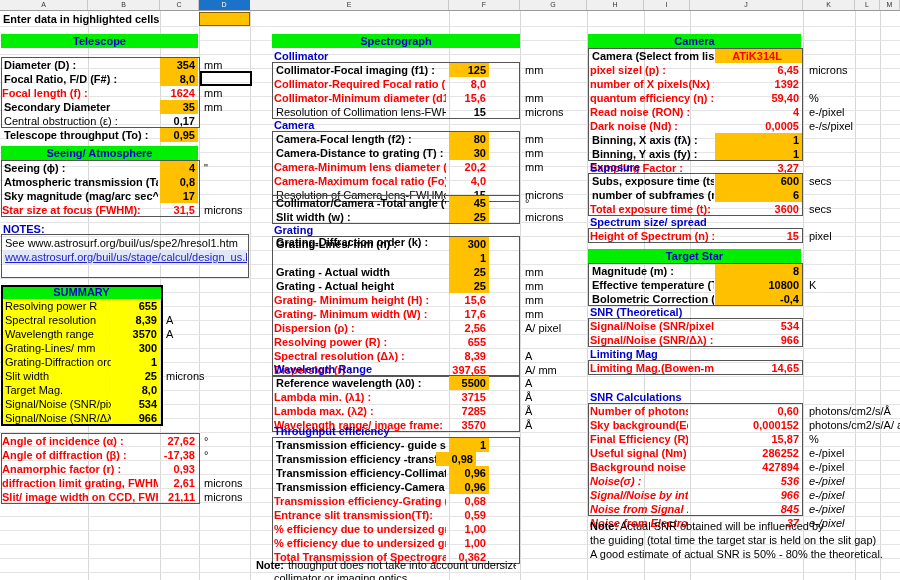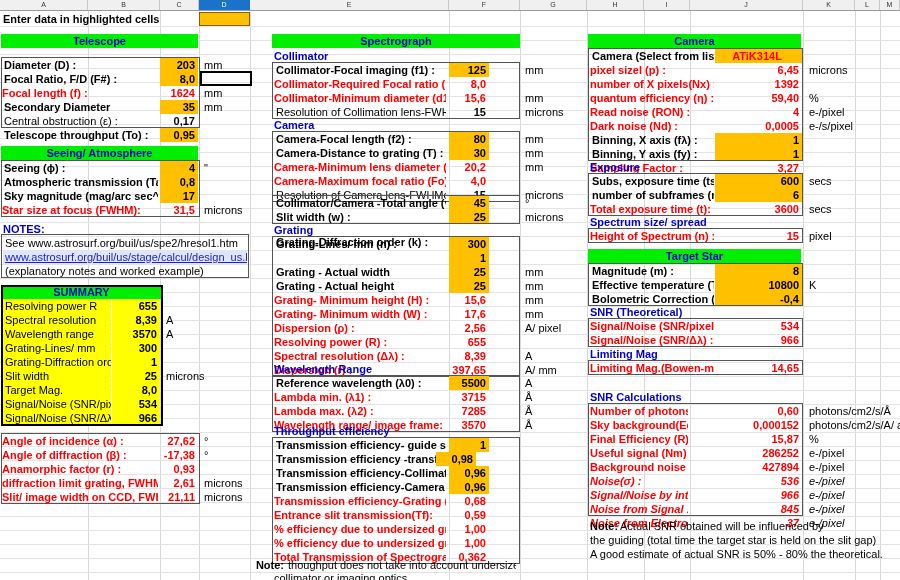--- a/index.html
+++ b/index.html
@@ -132,21 +132,21 @@
       <div class="hline" style="top: 558px;"></div>
       <div class="hline" style="top: 572px;"></div>
     </div>
 
   <div class="c lbl" style="left:1px;top:12px;width:196px;">Enter data in highlighted cells</div>
   <div class="c in" style="left:199px;top:12px;width:51px;border:1px solid #806000;"></div>
 
   <div class="c grn" style="left:1px;top:34px;width:197px;">Telescope</div>
   <div id="telescope-rows">
       <div class="c lbl" style="left: 2px; top: 58px; width: 156px;">Diameter (D) :</div>
-      <div class="c val in" style="left: 160px; top: 58px; width: 38px;">203</div>
+      <div class="c val in" style="left: 160px; top: 58px; width: 38px;">354</div>
       <div class="c unit" style="left: 201px; top: 58px; width: 60px;">mm</div>
       <div class="c lbl" style="left: 2px; top: 72px; width: 156px;">Focal Ratio, F/D (F#) :</div>
       <div class="c val in" style="left: 160px; top: 72px; width: 38px;">8,0</div>
       <div class="c lbl-r red" style="left: 2px; top: 86px; width: 156px;">Focal length (f) :</div>
       <div class="c val red" style="left: 160px; top: 86px; width: 38px;">1624</div>
       <div class="c unit" style="left: 201px; top: 86px; width: 60px;">mm</div>
       <div class="c lbl" style="left: 2px; top: 100px; width: 156px;">Secondary Diameter</div>
       <div class="c val in" style="left: 160px; top: 100px; width: 38px;">35</div>
       <div class="c unit" style="left: 201px; top: 100px; width: 60px;">mm</div>
       <div class="c lbl thin" style="left: 2px; top: 114px; width: 156px;">Central obstruction (ε) :</div>
@@ -168,21 +168,20 @@
       <div class="c val in" style="left: 160px; top: 189px; width: 38px;">17</div>
       <div class="c lbl-r red" style="left: 2px; top: 203px; width: 156px;">Star size at focus (FWHM):</div>
       <div class="c val red" style="left: 160px; top: 203px; width: 38px;">31,5</div>
       <div class="c unit" style="left: 201px; top: 203px; width: 60px;">microns</div>
     </div>
   <div class="box" style="left:1px;top:160px;width:199px;height:57px;"></div>
 
   <div class="c lbl blue" style="left:1px;top:222px;width:180px;">NOTES:</div>
   <div class="c note" style="left:3px;top:236px;width:244px;">See www.astrosurf.org/buil/us/spe2/hresol1.htm</div>
   <div class="c note link" style="left:3px;top:250px;width:244px;">www.astrosurf.org/buil/us/stage/calcul/design_us.htm</div>
-  <div class="c note" style="left:3px;top:264px;width:244px;">(explanatory notes and worked example)</div>
   <div class="box" style="left:1px;top:234px;width:248px;height:44px;"></div>
 
   <div class="c grn" style="left:1px;top:285px;width:161px;">SUMMARY</div>
   <div id="summary-rows">
       <div class="c lbl thin sum" style="left: 3px; top: 299px; width: 108px;">Resolving power R</div>
       <div class="c val sum thin" style="left: 112px; top: 299px; width: 48px;">655</div>
       <div class="c lbl thin sum" style="left: 3px; top: 313px; width: 108px;">Spectral resolution</div>
       <div class="c val sum thin" style="left: 112px; top: 313px; width: 48px;">8,39</div>
       <div class="c unit" style="left: 163px; top: 313px; width: 60px;">A</div>
       <div class="c lbl thin sum" style="left: 3px; top: 327px; width: 108px;">Wavelength range</div>

